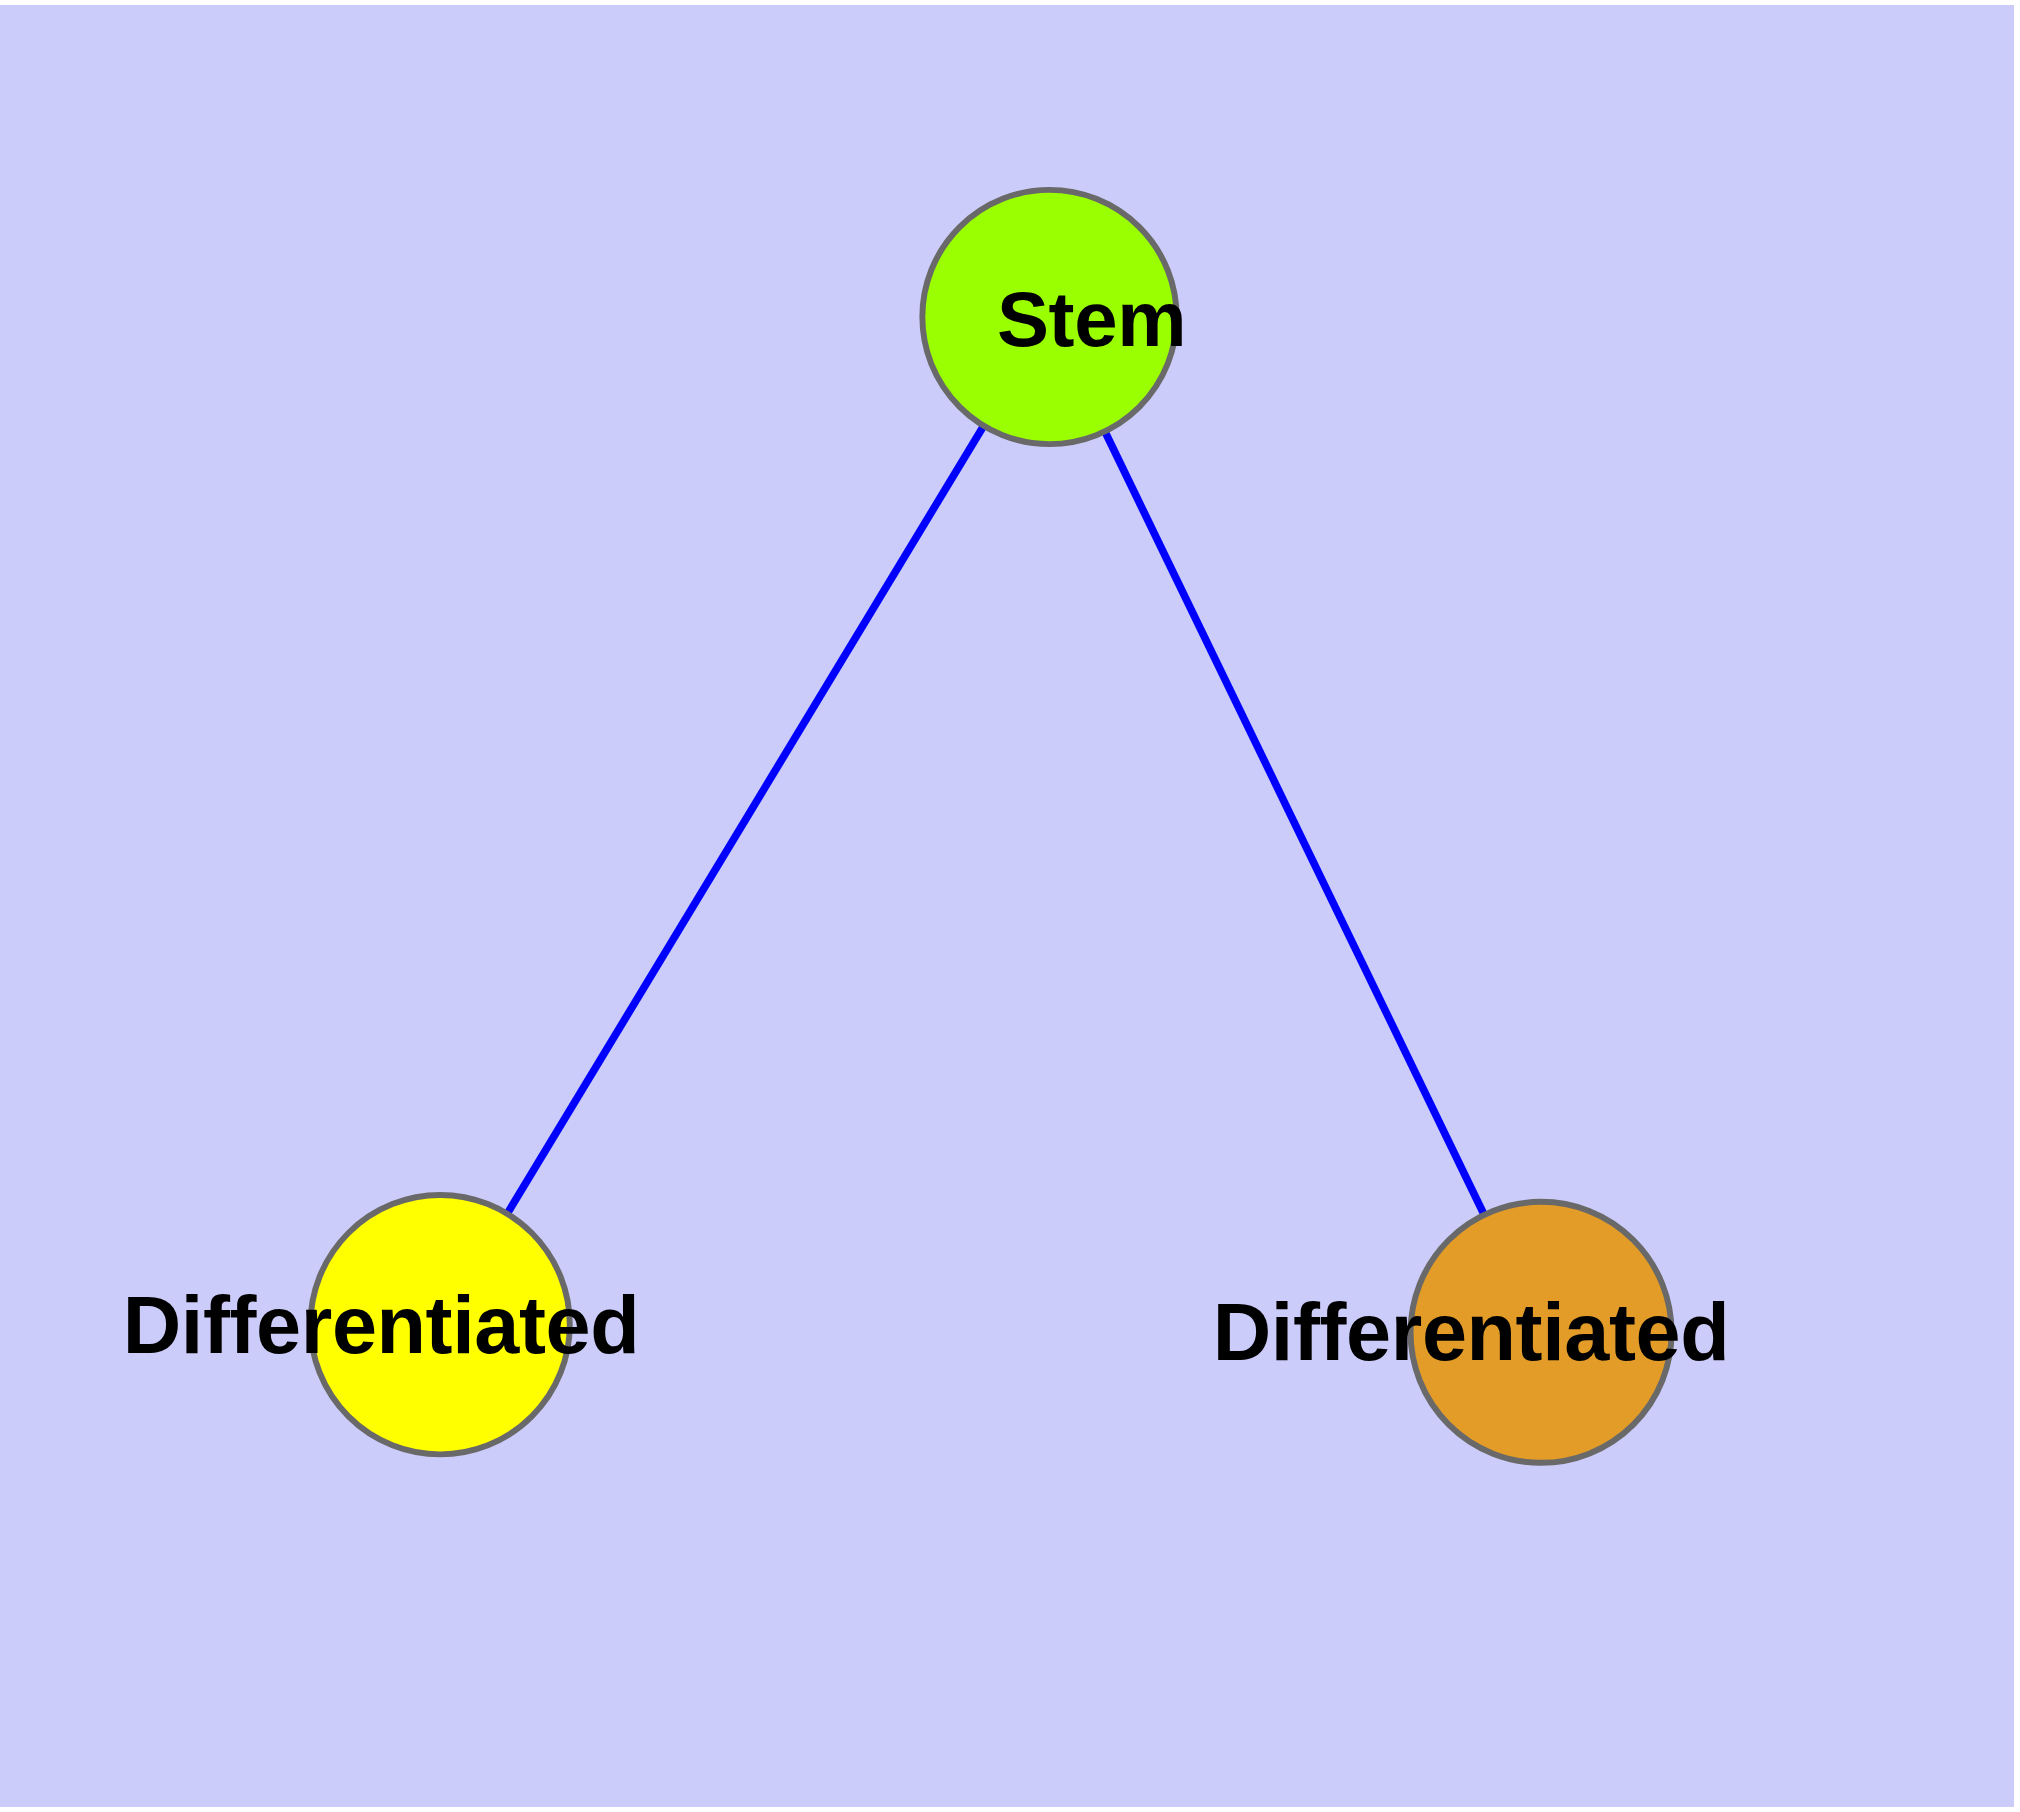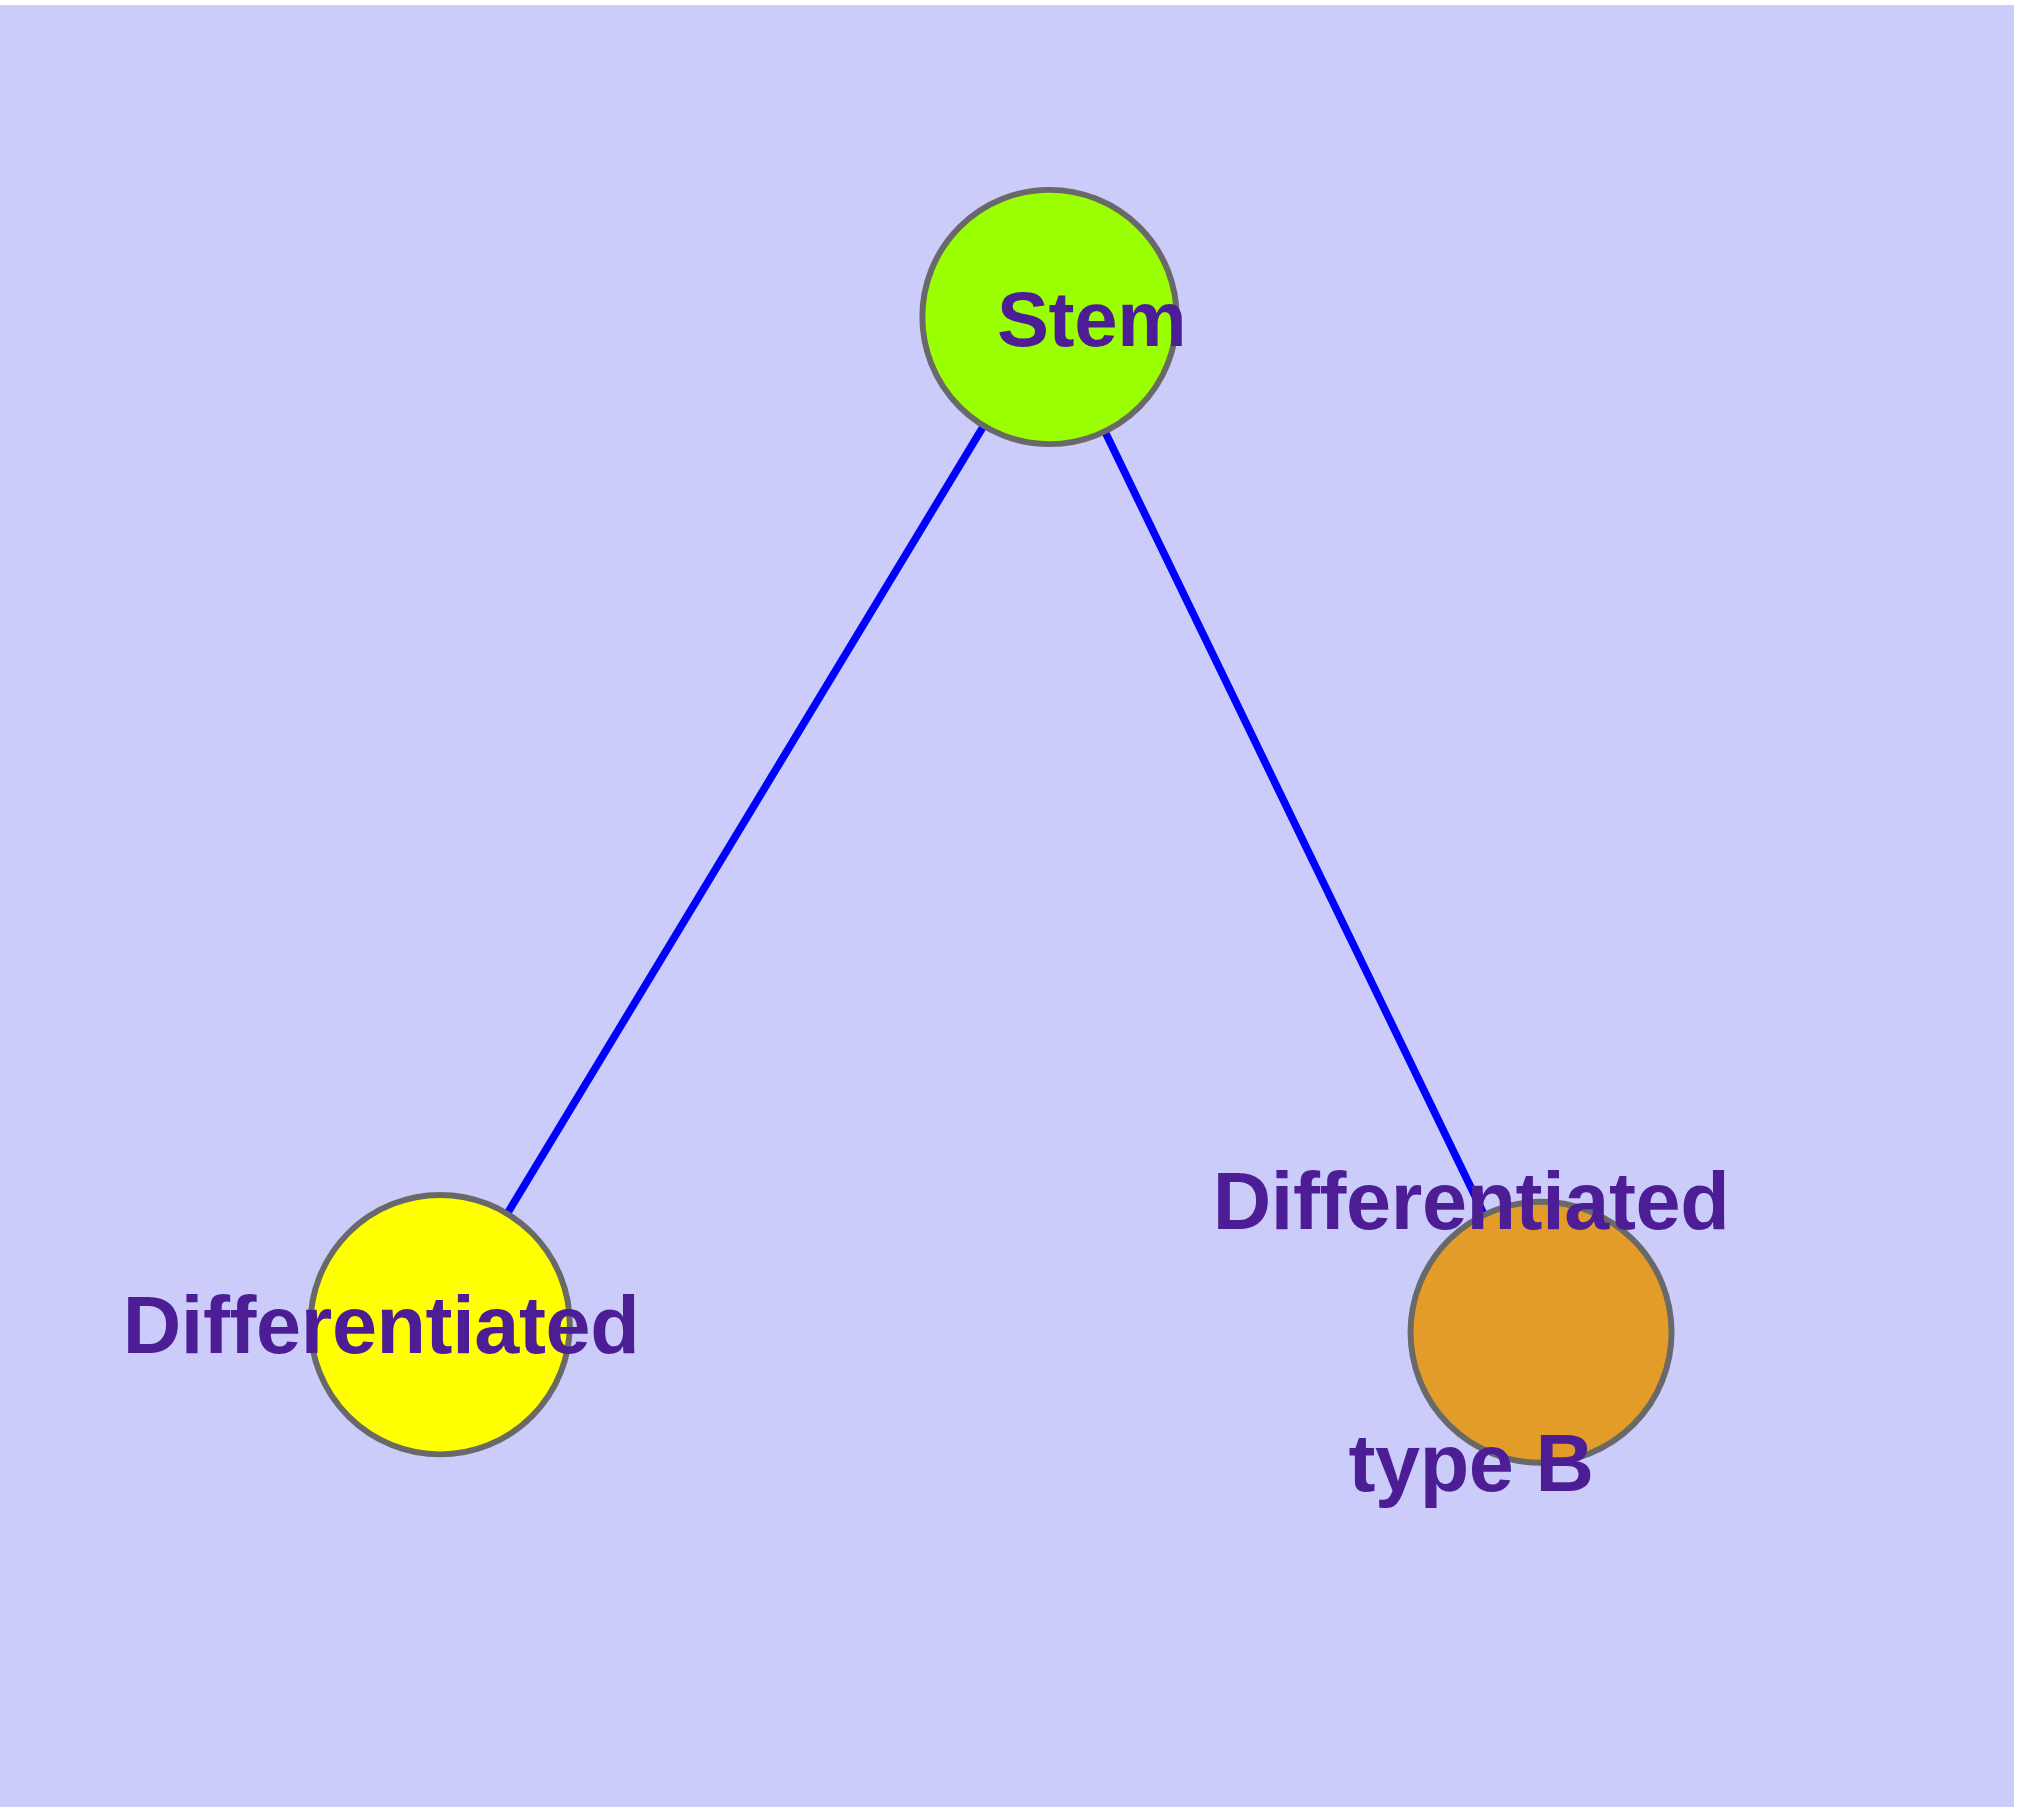--- a/index.html
+++ b/index.html
@@ -25,24 +25,24 @@
   }
   #graph-svg {
     position: absolute;
     left: 0;
     top: 0;
     width: 2021px;
     height: 1812px;
   }
   .node-label {
     position: absolute;
-    color: #4c1d95;
+    color: #000000;
     font-weight: bold;
     font-family: "Liberation Sans", sans-serif;
-    text-align: center;
+    text-align: left;
     line-height: 1.08;
     white-space: pre;
     transform: translate(-50%, -50%);
     pointer-events: none;
     letter-spacing: -0.4px;
   }
   .label-stem  { font-size: 78px; }
   .label-typea { font-size: 81px; }
   .label-typeb { font-size: 81px; }
 </style>
@@ -70,17 +70,16 @@
   <div class="node-label label-stem" style="left:1049px; top:319px;">
     <span>Stem</span>
   </div>
 
   <div class="node-label label-typea" style="left:381px; top:1326px;">
     <div>Differentiated</div>
   </div>
 
   <div class="node-label label-typeb" style="left:1471px; top:1333px;">
     <div>Differentiated</div>
-    <div>type B</div>
   </div>
 
 </div>
 
 
 </body></html>

